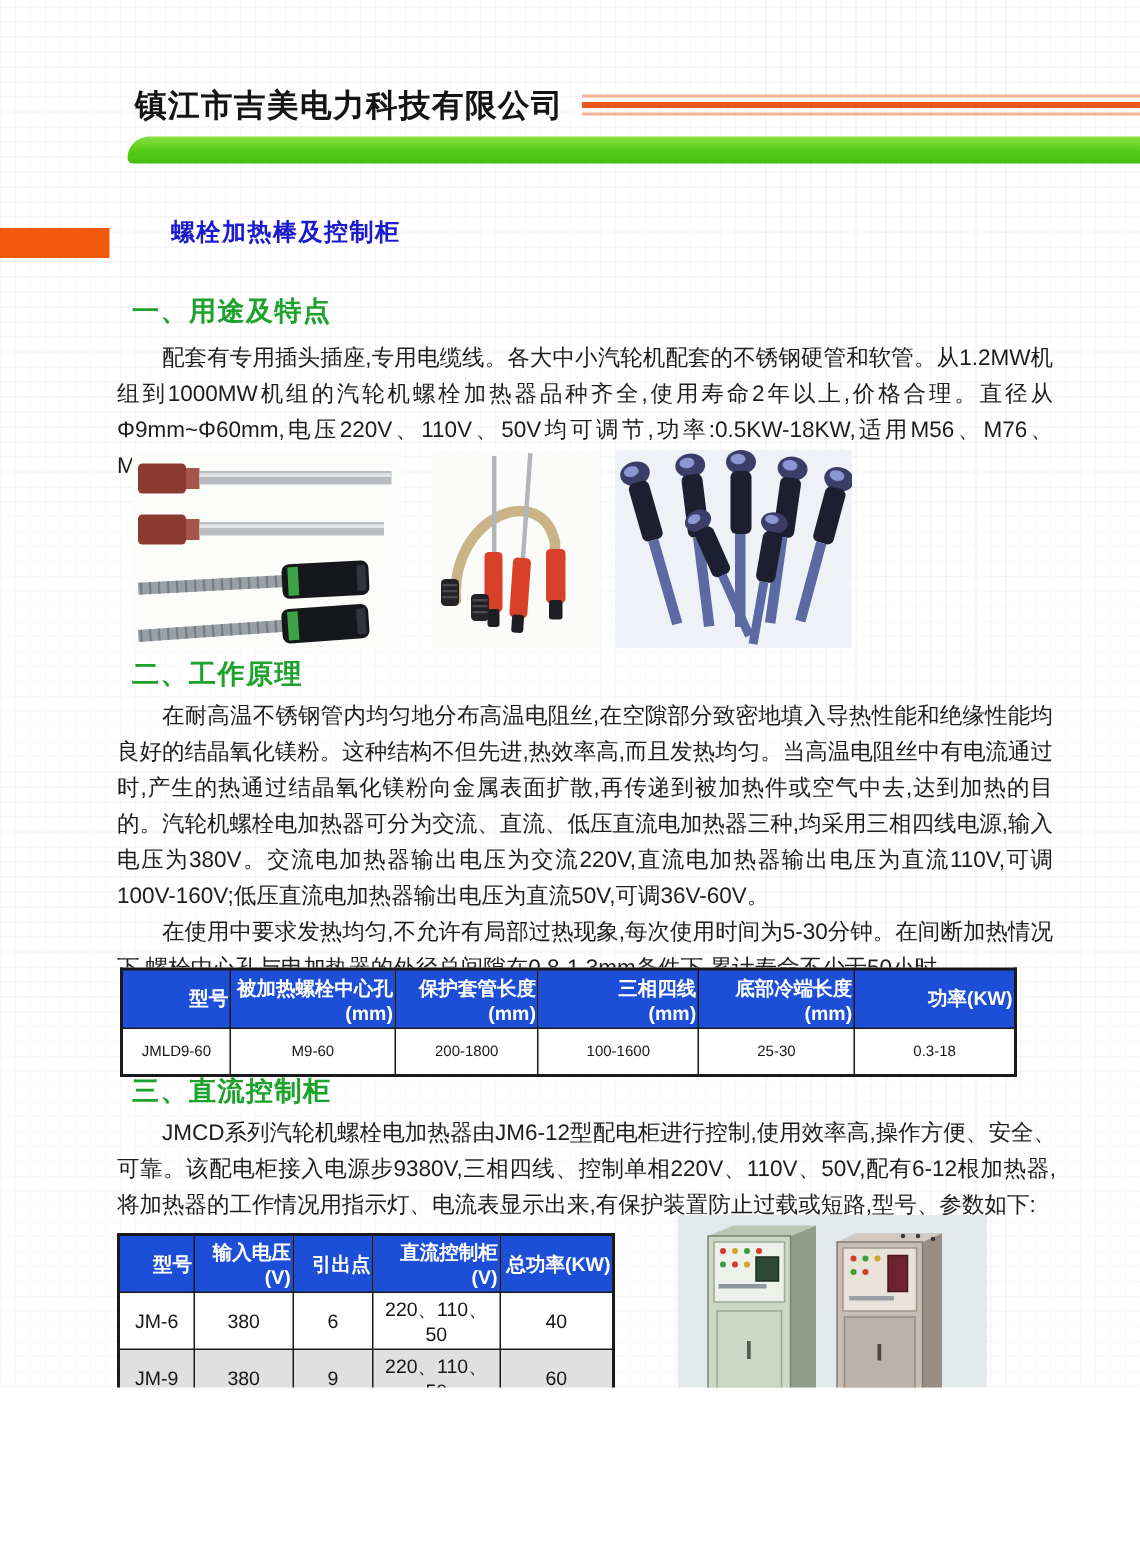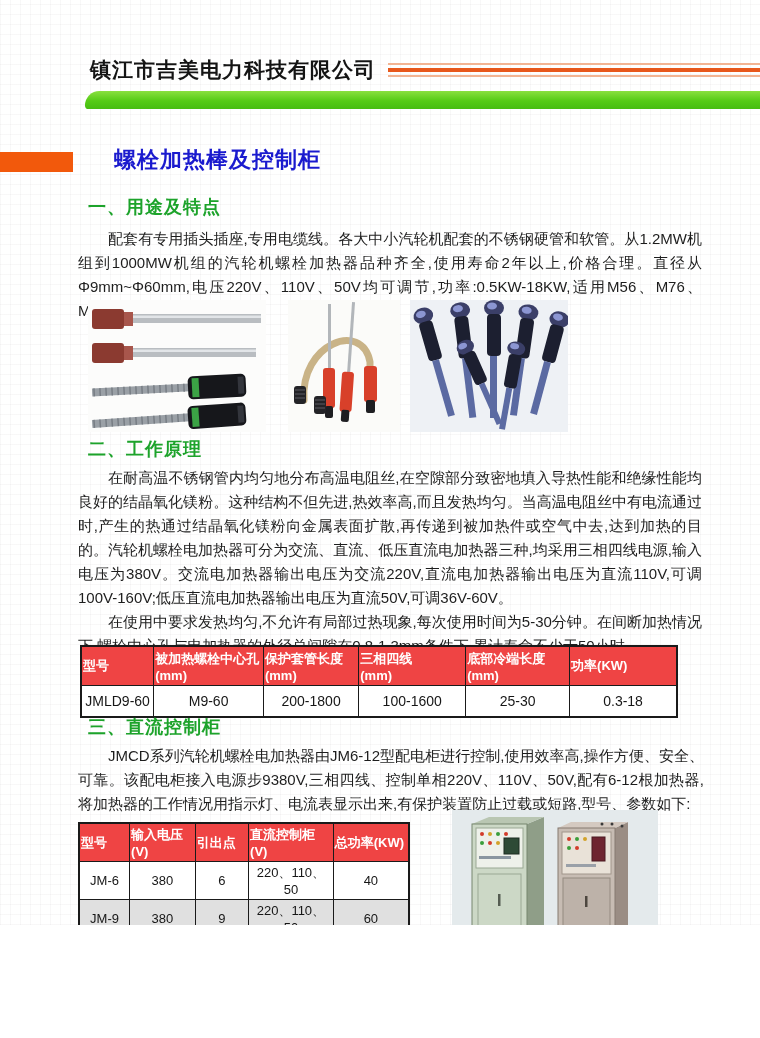--- a/index.html
+++ b/index.html
@@ -29,49 +29,49 @@
   .rule-orange .ln-dark{height:4px;background:#e8581c;margin:3px 0;}
   .bar-green{
     left:85px;right:0;top:91px;height:18px;
     background:linear-gradient(180deg,#8ae040 0%,#55cb16 55%,#46bd10 100%);
     border-radius:16px 0 0 4px;
   }
   
   .title-chip{left:0;top:152px;width:73px;height:20px;background:#f2590c;}
   .page-title{
     left:82px;top:145px;
-    font-size:22px;font-weight:bold;color:#1a1ace;
+    font-size:16px;font-weight:bold;color:#1a1ace;
     letter-spacing:1px;white-space:nowrap;padding-left:32px;
   }
   
   .sec-head{
     left:88px;
     font-size:18px;font-weight:bold;color:#1da32b;
     letter-spacing:1px;white-space:nowrap;
   }
   .para{
     left:78px;width:624px;
     font-size:15px;line-height:24px;color:#1d1d1d;
     text-indent:2em;text-align:justify;
   }
   
   table{border-collapse:collapse;table-layout:fixed;}
   .spec-table{border:2px solid #1a1a1a;background:#fff;}
   .spec-table th{
-    background:#ef4444;color:#ffffff;font-weight:bold;
-    border:1px solid #1a1a1a;text-align:left;vertical-align:middle;
+    background:#1d4ed8;color:#ffffff;font-weight:bold;
+    border:1px solid #1a1a1a;text-align:right;vertical-align:middle;
     white-space:pre-line;padding:2px 1px;
   }
   .spec-table td{
     border:1px solid #1a1a1a;text-align:center;vertical-align:middle;
     color:#161616;background:#fff;padding:2px 1px;
   }
   .t1{left:80px;top:645px;width:598px;font-size:13px;}
   .t1 th{height:34px;font-size:13px;}
-  .t1 td{height:26px;font-size:14px;}
+  .t1 td{height:26px;font-size:10px;}
   .t1 th:nth-child(1){width:12%;}
   .t1 th:nth-child(2){width:18.5%;}
   .t1 th:nth-child(3){width:16%;}
   .t1 th:nth-child(4){width:18%;}
   .t1 th:nth-child(5){width:17.5%;}
   .t1 th:nth-child(6){width:18%;}
   .t2{left:78px;top:822px;width:332px;font-size:13px;}
   .t2 th{height:32px;font-size:13px;}
   .t2 td{height:25px;font-size:13px;}
   .t2 th:nth-child(1){width:15%;}

